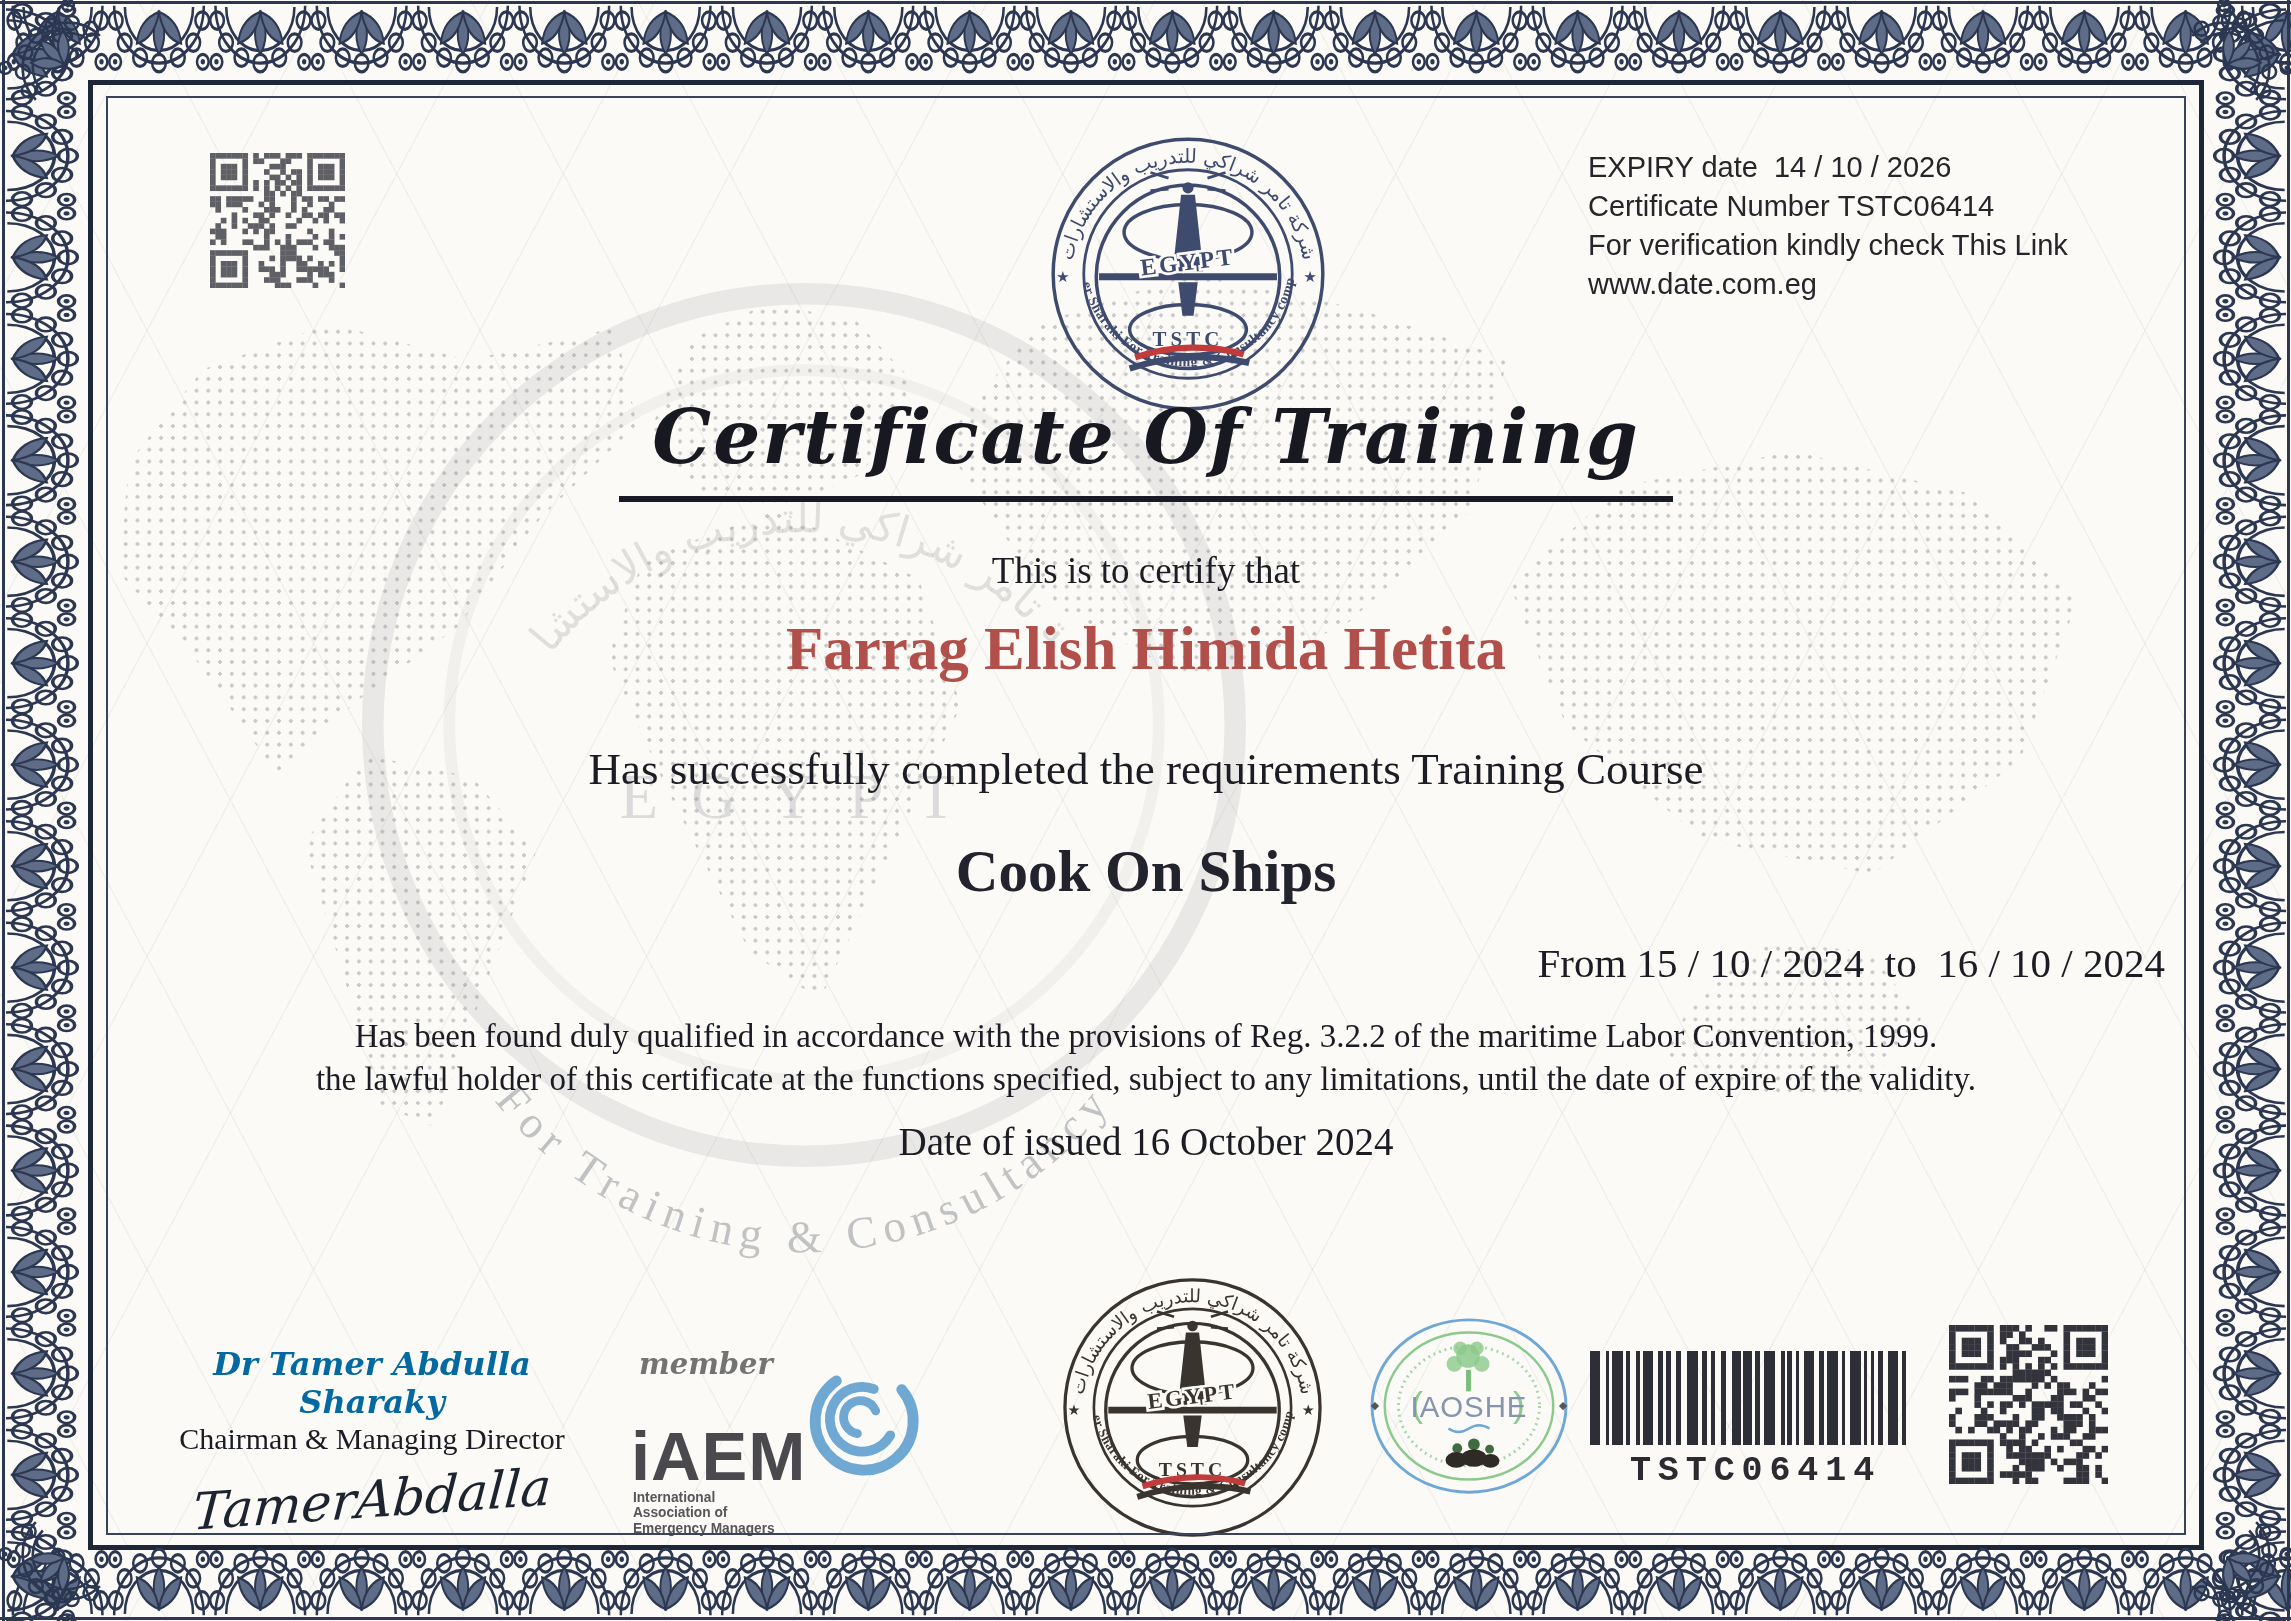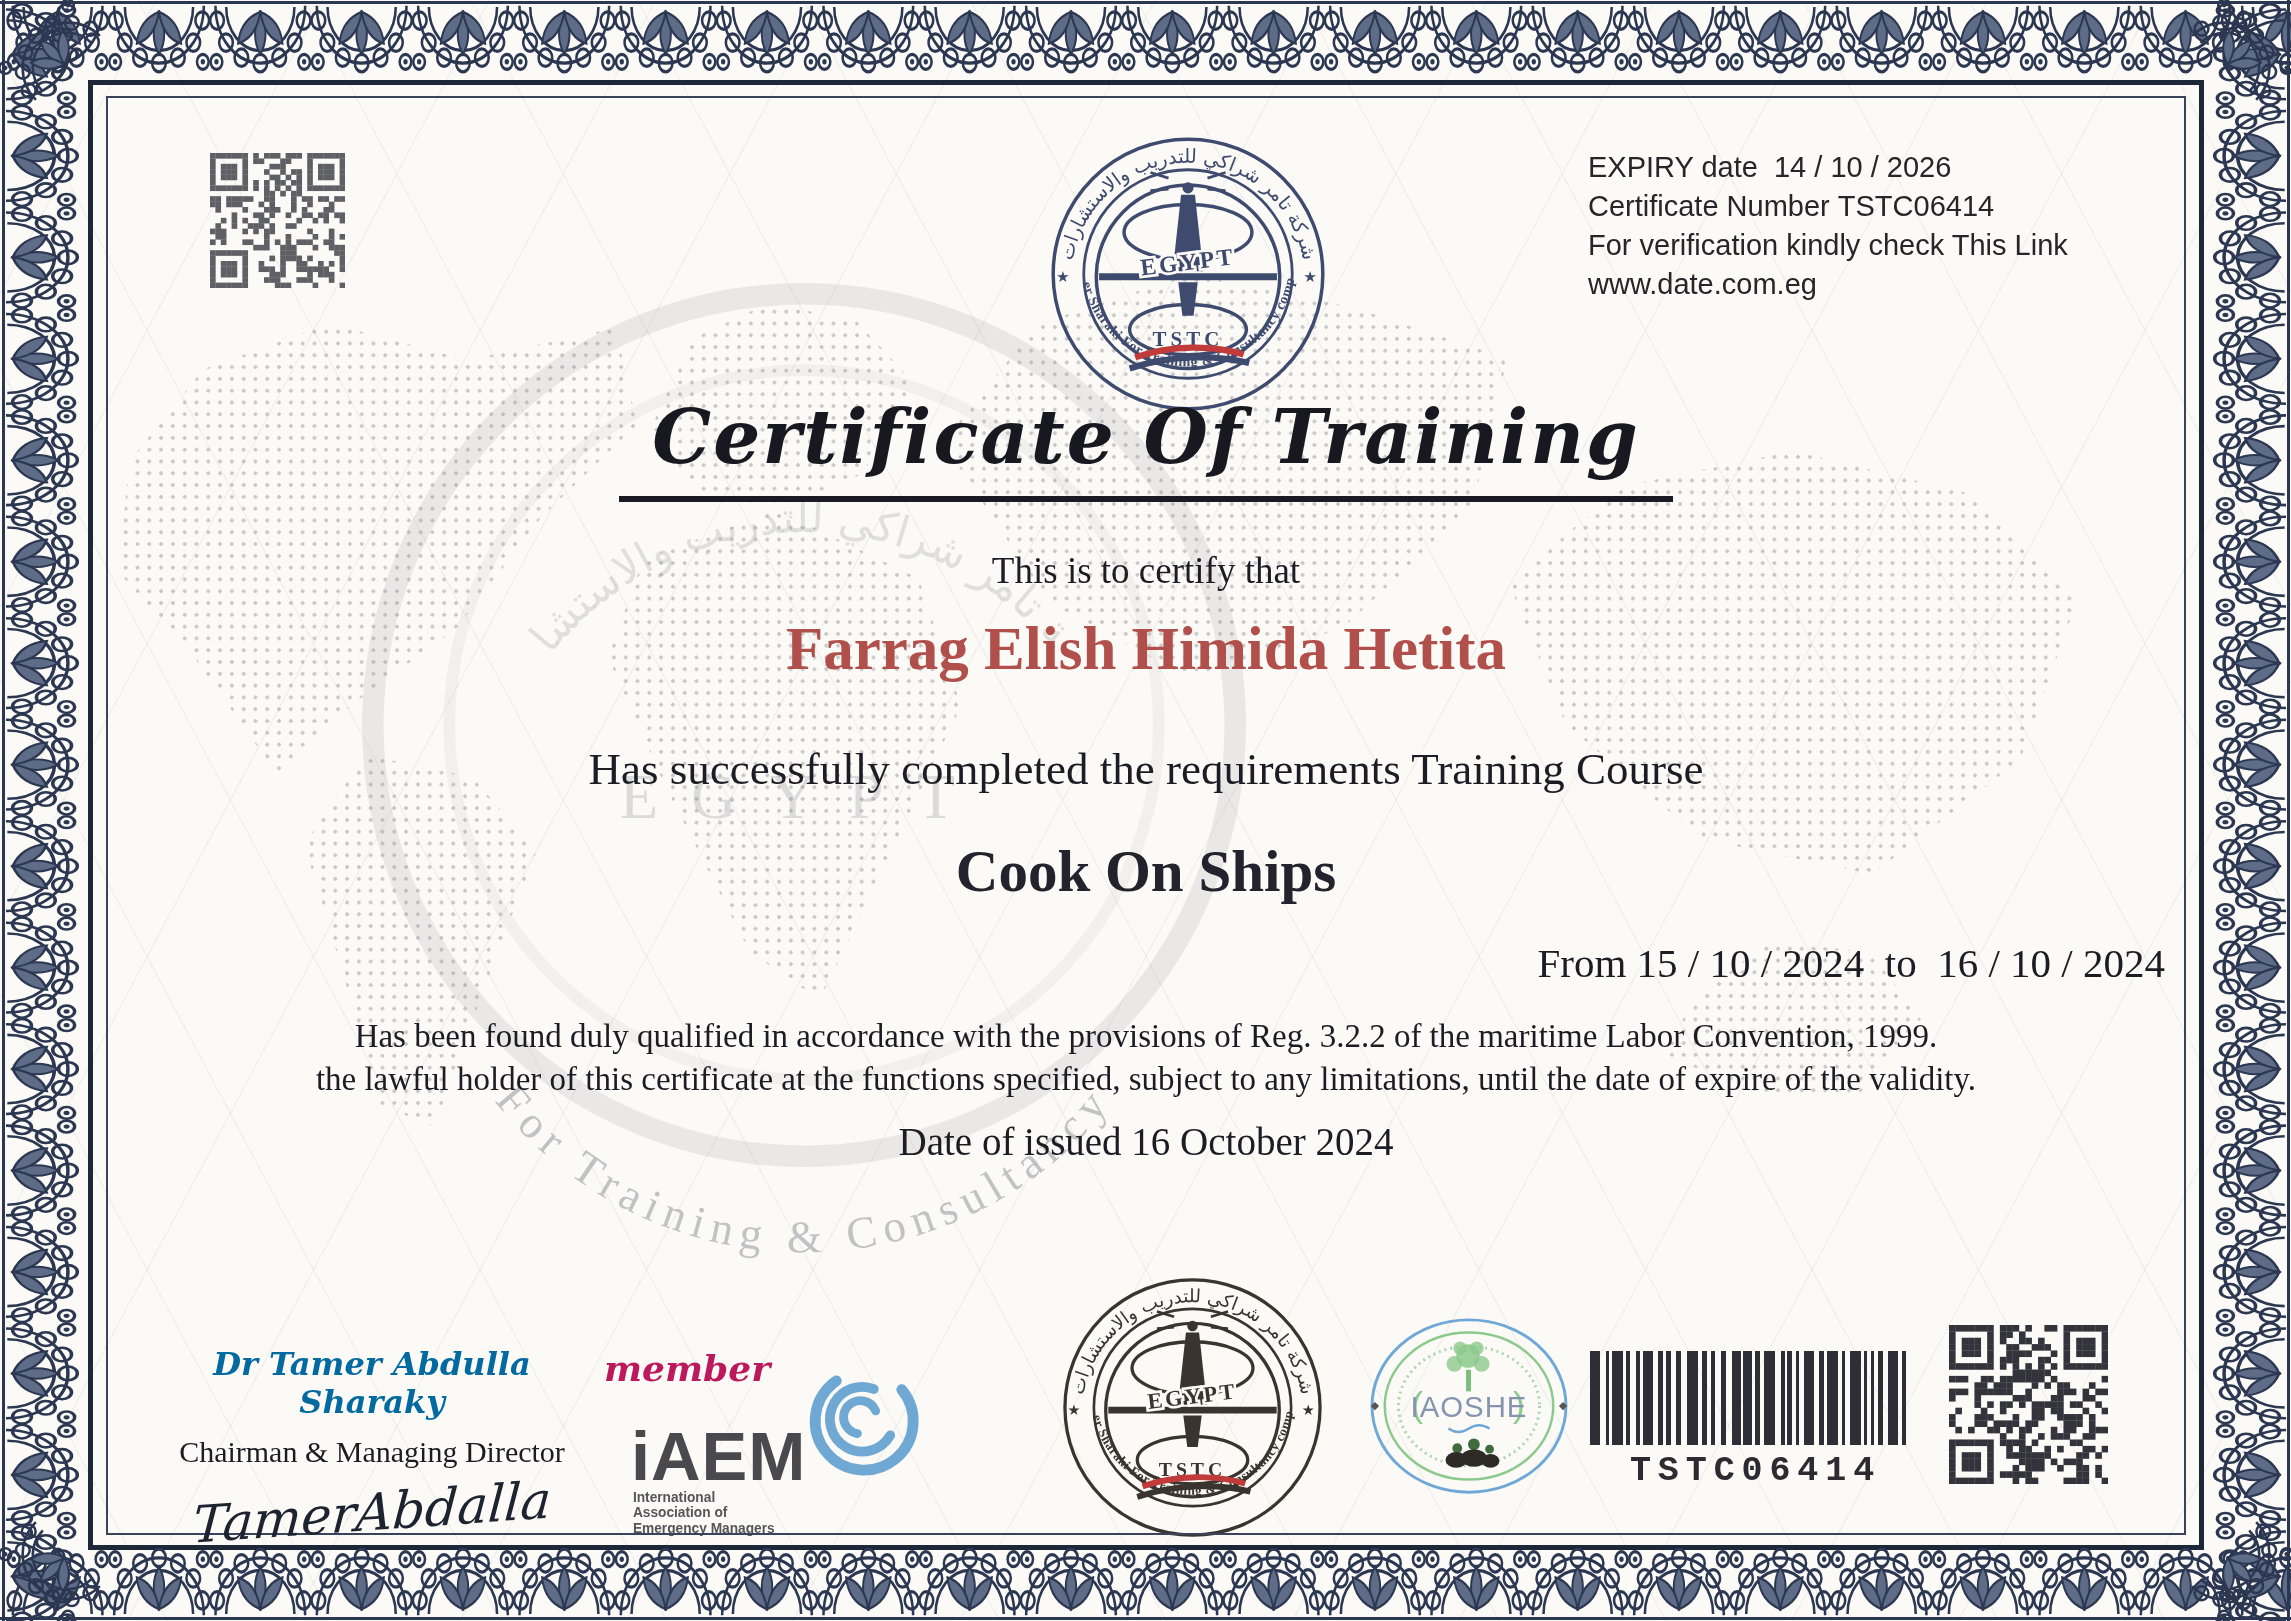--- a/index.html
+++ b/index.html
@@ -50,25 +50,25 @@
   .certify{top:549px;font-size:37px;}
   .name{top:614px;font-size:61px;font-weight:600;color:#b1504b;}
   .completion{top:743px;font-size:45px;}
   .course{top:837px;font-size:59px;font-weight:bold;color:#23232e;}
   .dates{top:939px;font-size:41px;white-space:pre-wrap;text-align:right;}
   .para{top:1015px;font-size:33px;line-height:43px;}
   .issued{top:1119px;font-size:39px;}
   
   .sig{left:137px;top:1345px;width:470px;text-align:center;z-index:2;}
   .sig-name{font-style:italic;font-weight:bold;font-family:"DejaVu Serif",serif;font-size:32px;color:#0369a1;}
-  .sig-title{font-size:30px;margin-top:14px;}
+  .sig-title{font-size:30px;margin-top:1px;}
   .sig-script{font-style:italic;font-family:"DejaVu Serif",serif;font-size:51px;margin-top:13.7px;
       transform:rotate(-4deg) skewX(-8deg);color:#1d2430;}
-  .member{left:604px;top:1347px;font-style:italic;font-weight:bold;font-family:"DejaVu Serif",serif;
-      font-size:36px;z-index:2;color:#be185d;}
+  .member{left:639px;top:1347px;font-style:italic;font-weight:bold;font-family:"DejaVu Serif",serif;
+      font-size:29px;z-index:2;color:#737373;}
   
   .barcode{left:1590px;top:1351px;width:331px;height:94px;display:flex;align-items:stretch;z-index:2;}
   .barcode div{background:#2e2e36;}
   .barcode-text{left:1590px;top:1451px;width:331px;text-align:center;z-index:2;
       font-family:"Liberation Mono",monospace;font-size:35px;font-weight:bold;letter-spacing:6.9px;color:#2b2b31;}
   svg{display:block;}
   .wm{z-index:0;pointer-events:none;}
 </style>
 </head>
 <body>

